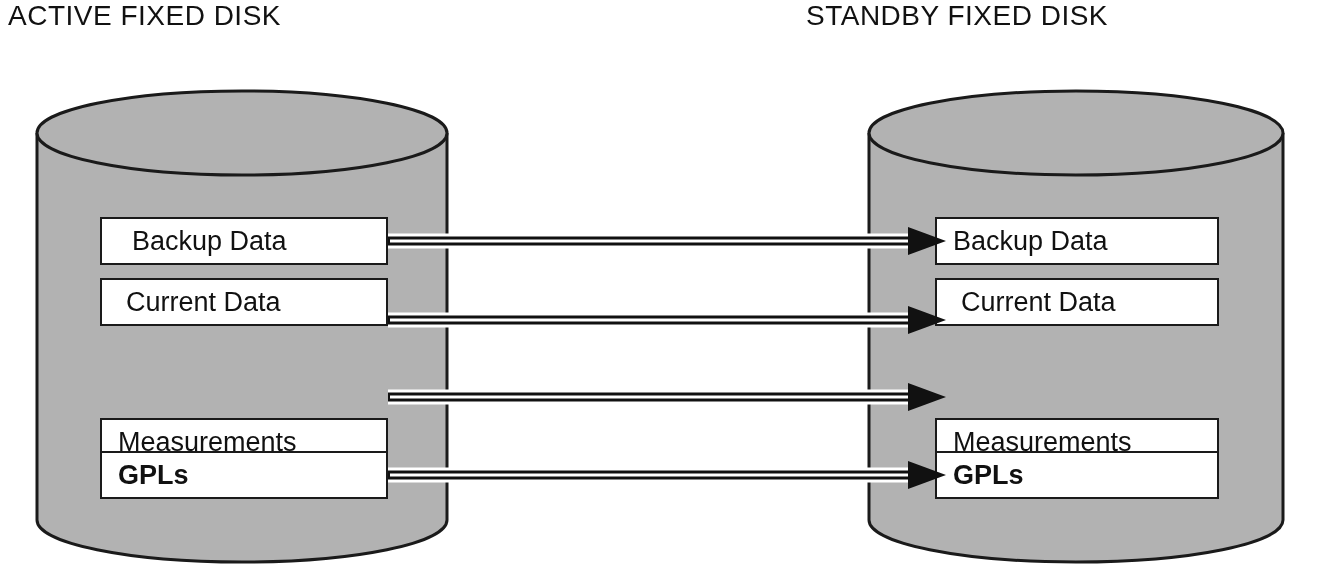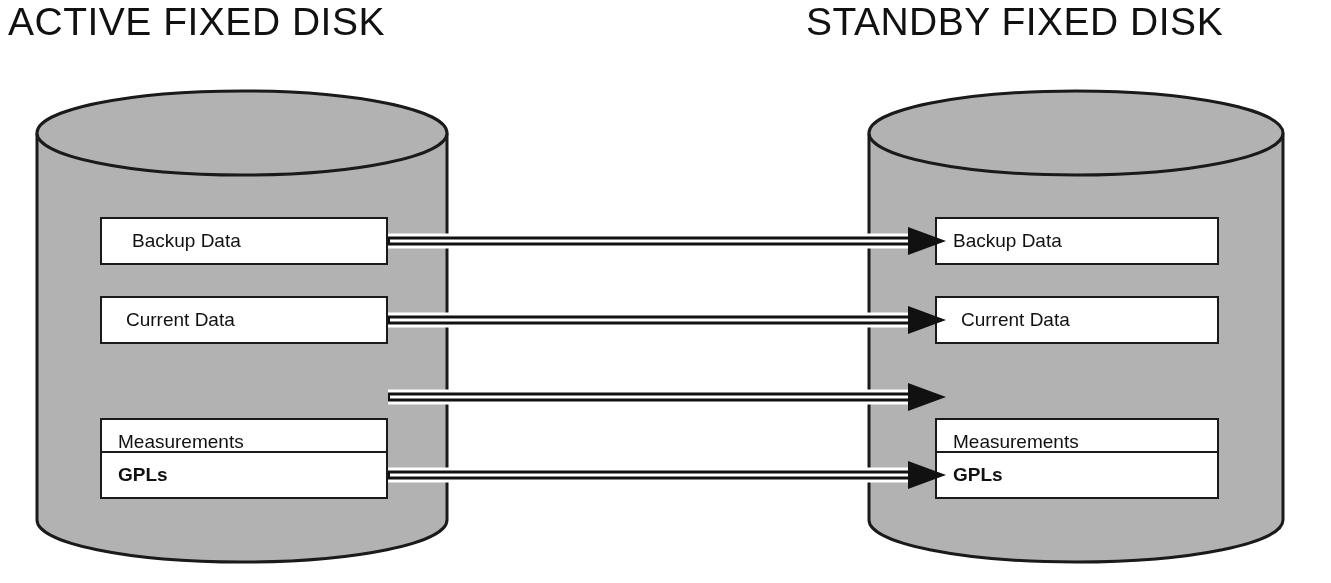--- a/index.html
+++ b/index.html
@@ -11,21 +11,21 @@
     position: relative;
     width: 1331px;
     height: 583px;
     background: #ffffff;
     font-family: "Liberation Sans", sans-serif;
     overflow: hidden;
   }
   .disk-title {
     position: absolute;
     top: 0px;
-    font-size: 39px;
+    font-size: 28px;
     font-weight: 400;
     color: #111111;
     letter-spacing: 0.5px;
     white-space: nowrap;
   }
   .disk-title.left  { left: 8px; }
   .disk-title.right { left: 806px; text-align: right; }
 
   .cyl-svg {
     position: absolute;
@@ -45,28 +45,28 @@
 
   .data-box {
     position: absolute;
     height: 48px;
     background: #ffffff;
     border: 2.5px solid #1a1a1a;
     box-sizing: border-box;
     display: flex;
     align-items: center;
     padding-left: 16px;
-    font-size: 19px;
+    font-size: 27px;
     color: #111111;
     white-space: nowrap;
   }
   .data-box.left  { left: 100px; width: 288px; }
   .data-box.right { left: 935px; width: 284px; }
   .row0 { top: 217px; }
-  .row1 { top: 296px; padding-left: 24px; }
+  .row1 { top: 278px; padding-left: 24px; }
   .row2 { top: 373px; margin-top: 45px; }
   .row3 { top: 451px; font-weight: bold; }
   .data-box.left.row0 { padding-left: 30px; }
 </style>
 </head>
 <body>
 
 <div class="canvas">
 
   <div class="disk-title left">ACTIVE FIXED DISK</div>

